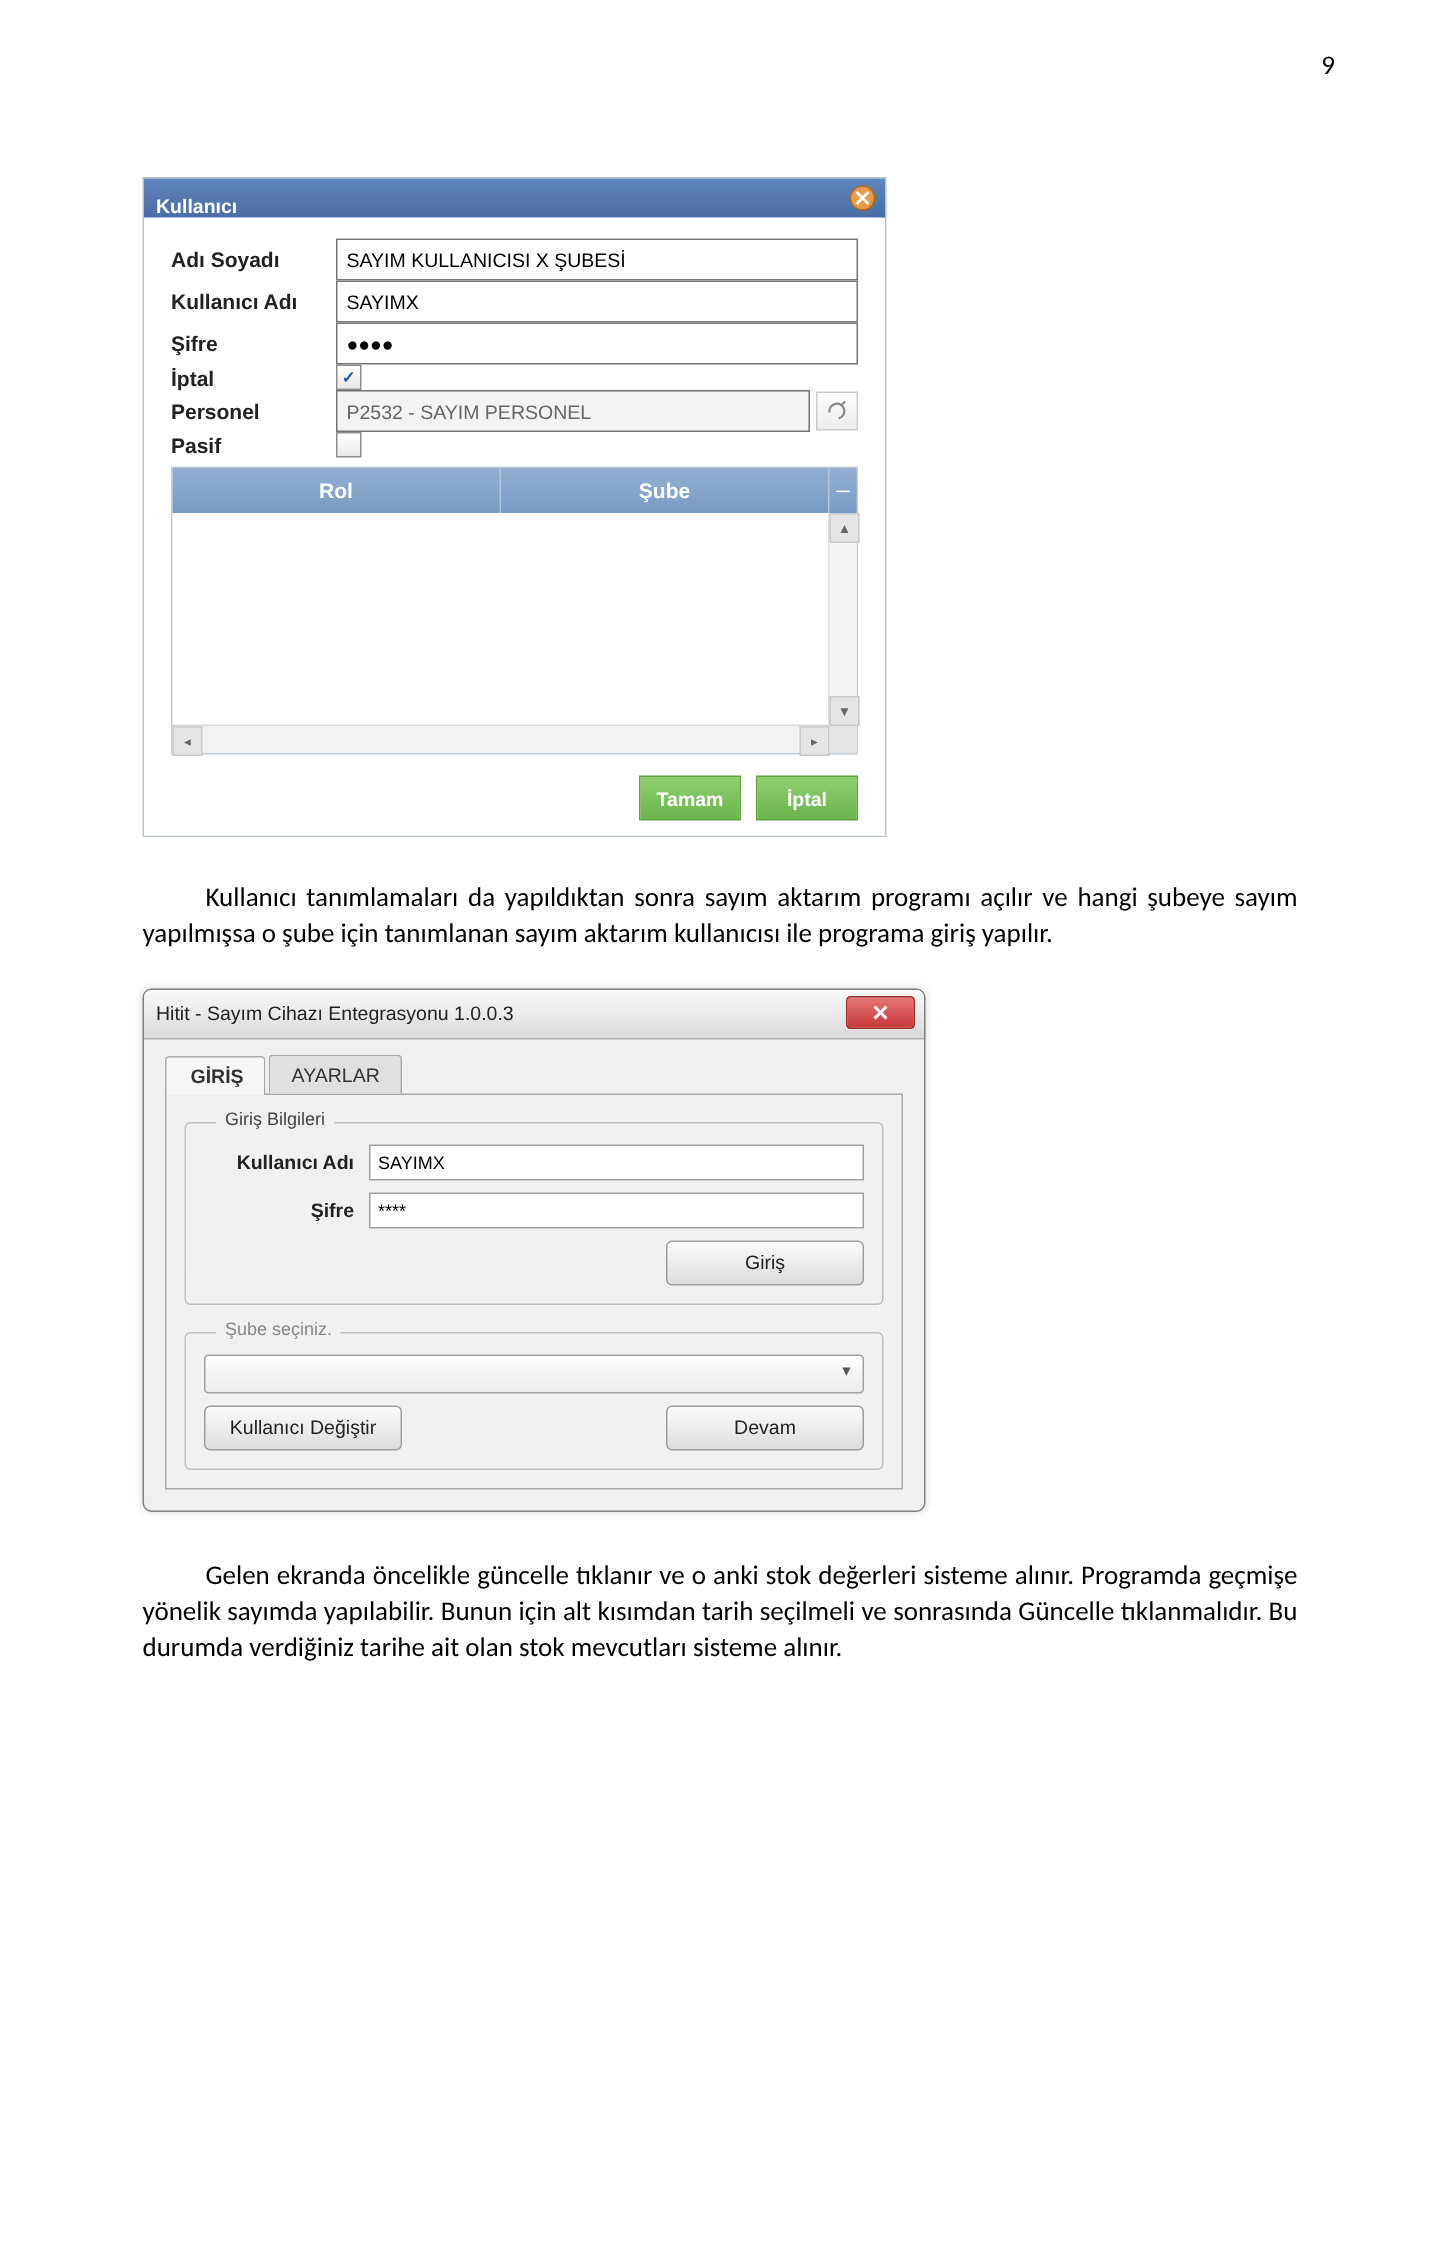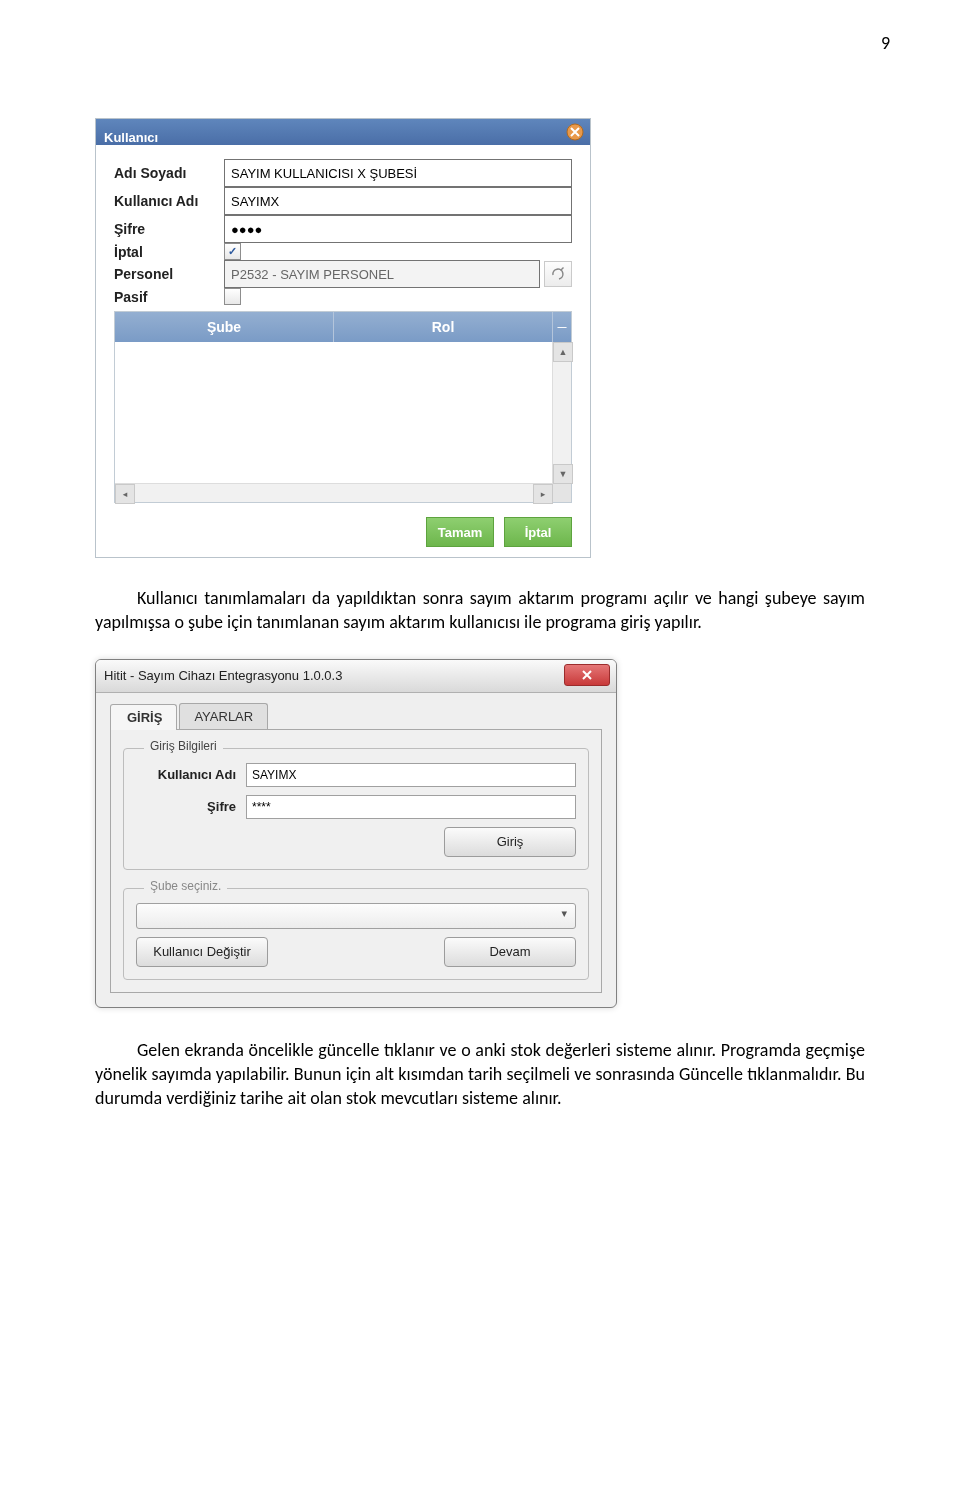--- a/index.html
+++ b/index.html
@@ -412,22 +412,22 @@
             </svg>
         </span>
       </div>
       <div class="field-row">
         <div class="field-label">Pasif</div>
         <span class="checkbox"></span>
       </div>
 
       <div class="roles-grid">
         <div class="roles-header">
+          <div class="col">Rol</div>
           <div class="col">Şube</div>
-          <div class="col">Rol</div>
           <div class="col-menu">—</div>
         </div>
         <div class="grid-scroll-v">
           <div class="scroll-btn">▲</div>
           <div class="scroll-btn">▼</div>
         </div>
         <div class="grid-scroll-h">
           <div class="scroll-btn">◂</div>
           <div class="scroll-btn">▸</div>
         </div>

